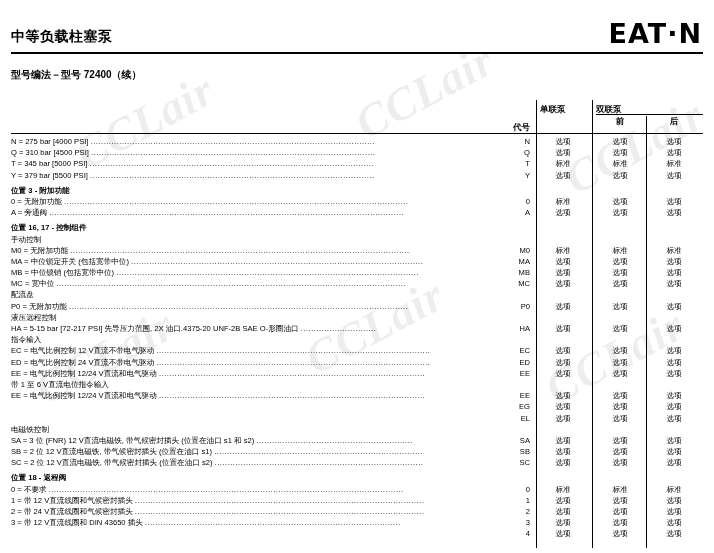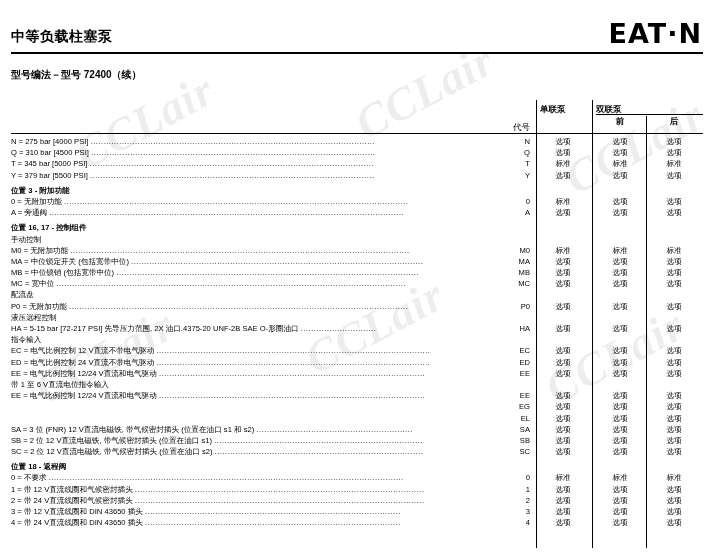--- a/index.html
+++ b/index.html
@@ -59,21 +59,21 @@
 
   
   .colhead{
     position:absolute;top:104px;
     font-size:8.5px;font-weight:bold;
   }
   .ch-single{left:540px;width:46px;}
   .ch-double{left:596px;width:102px;}
   .ch-front{left:596px;top:116px;width:48px;text-align:center;font-size:8.5px;font-weight:bold;position:absolute;}
   .ch-rear{left:650px;top:116px;width:48px;text-align:center;font-size:8.5px;font-weight:bold;position:absolute;}
-  .ch-code{position:absolute;left:470px;top:122px;width:60px;text-align:right;font-size:8.5px;font-weight:normal;}
+  .ch-code{position:absolute;left:470px;top:122px;width:60px;text-align:right;font-size:8.5px;font-weight:bold;}
 
   .hline{position:absolute;background:#000;height:1px;}
   .vline{position:absolute;background:#000;width:1px;}
 
   
   .tbl{
     position:absolute;left:0;top:136px;width:714px;
   }
   .row{
     position:relative;
@@ -272,20 +272,23 @@
         <span class="c2" style="position: absolute; text-align: center; left: 596px; width: 48px;">选项</span>
         <span class="c3" style="position: absolute; text-align: center; left: 650px; width: 48px;">选项</span>
       </div>
       <div class="row">
         <span class="code">EL</span>
         <span class="c1" style="position: absolute; text-align: center; left: 540px; width: 46px;">选项</span>
         <span class="c2" style="position: absolute; text-align: center; left: 596px; width: 48px;">选项</span>
         <span class="c3" style="position: absolute; text-align: center; left: 650px; width: 48px;">选项</span>
       </div>
       <div class="row">
+        <span class="lbl">电磁铁控制</span>
+      </div>
+      <div class="row">
         <span class="lbl">SA = 3 位 (FNR) 12 V直流电磁铁, 带气候密封插头 (位置在油口 s1 和 s2) <span class="dots">............................................................</span></span>
         <span class="code">SA</span>
         <span class="c1" style="position: absolute; text-align: center; left: 540px; width: 46px;">选项</span>
         <span class="c2" style="position: absolute; text-align: center; left: 596px; width: 48px;">选项</span>
         <span class="c3" style="position: absolute; text-align: center; left: 650px; width: 48px;">选项</span>
       </div>
       <div class="row">
         <span class="lbl">SB = 2 位 12 V直流电磁铁, 带气候密封插头 (位置在油口 s1) <span class="dots">................................................................................</span></span>
         <span class="code">SB</span>
         <span class="c1" style="position: absolute; text-align: center; left: 540px; width: 46px;">选项</span>
@@ -325,21 +328,20 @@
         <span class="c3" style="position: absolute; text-align: center; left: 650px; width: 48px;">选项</span>
       </div>
       <div class="row">
         <span class="lbl">3 = 带 12 V直流线圈和 DIN 43650 插头 <span class="dots">..................................................................................................</span></span>
         <span class="code">3</span>
         <span class="c1" style="position: absolute; text-align: center; left: 540px; width: 46px;">选项</span>
         <span class="c2" style="position: absolute; text-align: center; left: 596px; width: 48px;">选项</span>
         <span class="c3" style="position: absolute; text-align: center; left: 650px; width: 48px;">选项</span>
       </div>
       <div class="row">
-        <span class="lbl">4 = 带 24 V直流线圈和 DIN 43650 插头 <span class="dots">..................................................................................................</span></span>
         <span class="code">4</span>
         <span class="c1" style="position: absolute; text-align: center; left: 540px; width: 46px;">选项</span>
         <span class="c2" style="position: absolute; text-align: center; left: 596px; width: 48px;">选项</span>
         <span class="c3" style="position: absolute; text-align: center; left: 650px; width: 48px;">选项</span>
       </div>
     </div>
 
 </div>
 
 </body></html>

